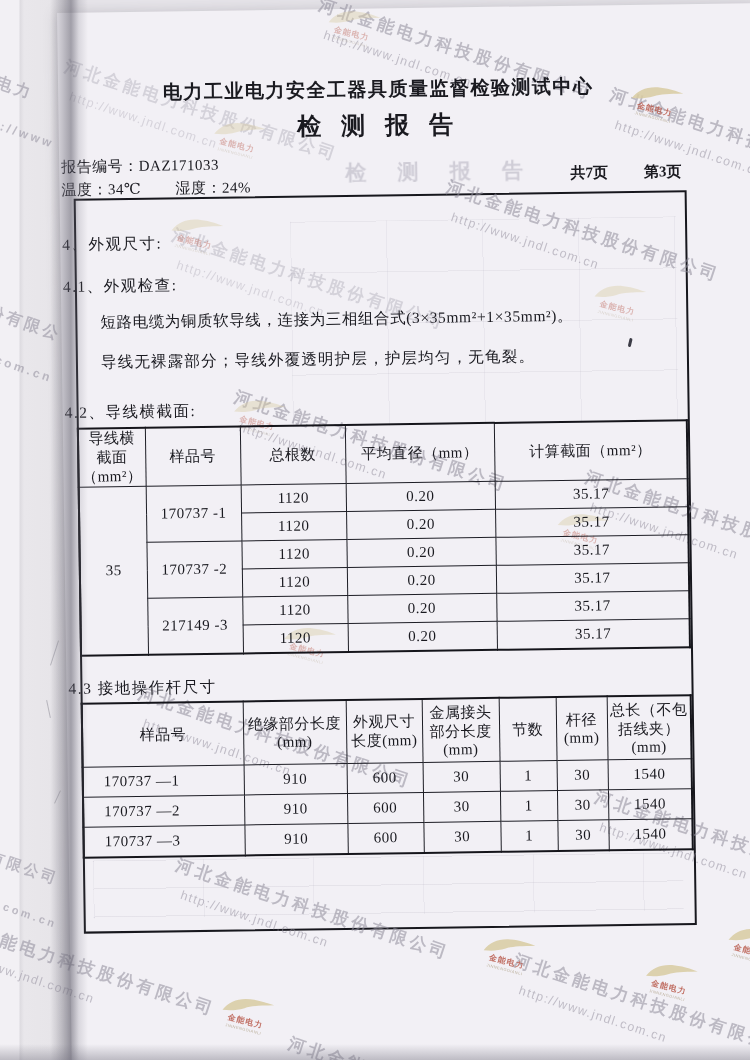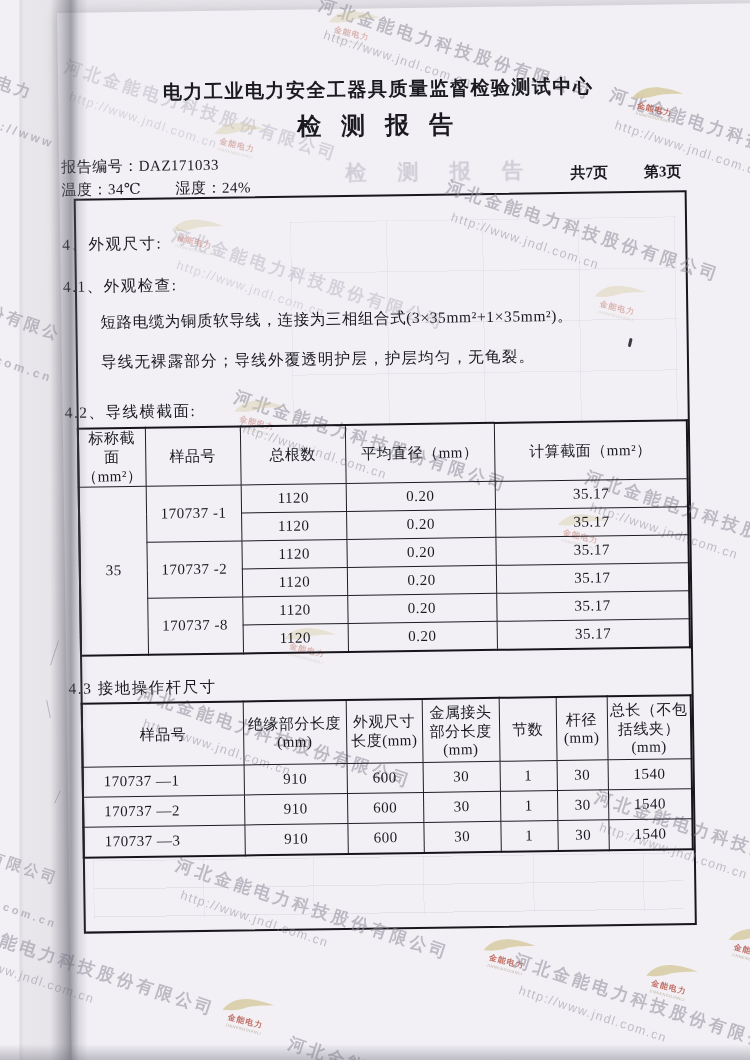--- a/index.html
+++ b/index.html
@@ -267,21 +267,21 @@
     <table id="t1">
       <colgroup>
           <col style="width:67px">
           <col style="width:95px">
           <col style="width:105px">
           <col style="width:149px">
           <col style="width:193px">
         </colgroup>
       <thead>
           <tr>
-            <th>标称截面
+            <th>导线横截面
 （mm²）</th>
             <th>样品号</th>
             <th>总根数</th>
             <th>平均直径（mm）</th>
             <th>计算截面（mm²）</th>
           </tr>
         </thead>
       <tbody>
           <tr>
             <td rowspan="6">35</td>
@@ -300,21 +300,21 @@
             <td>1120</td>
             <td>0.20</td>
             <td>35.17</td>
           </tr>
           <tr>
             <td>1120</td>
             <td>0.20</td>
             <td>35.17</td>
           </tr>
           <tr>
-            <td rowspan="2">170737 -8</td>
+            <td rowspan="2">217149 -3</td>
             <td>1120</td>
             <td>0.20</td>
             <td>35.17</td>
           </tr>
           <tr>
             <td>1120</td>
             <td>0.20</td>
             <td>35.17</td>
           </tr>
         </tbody>

